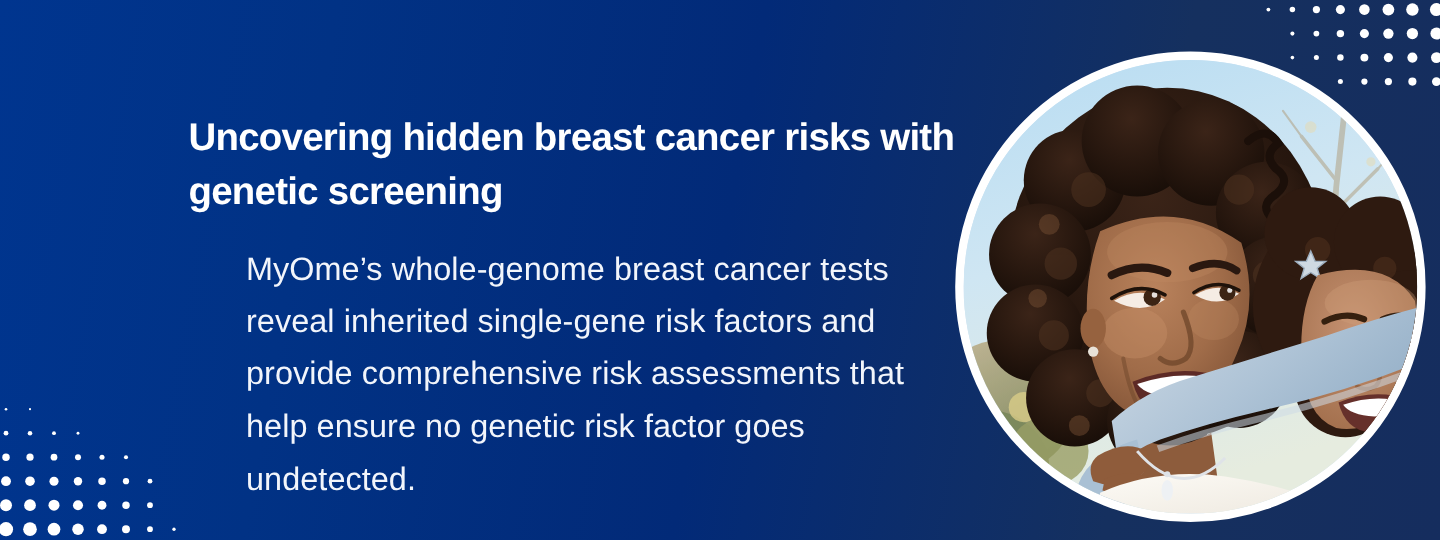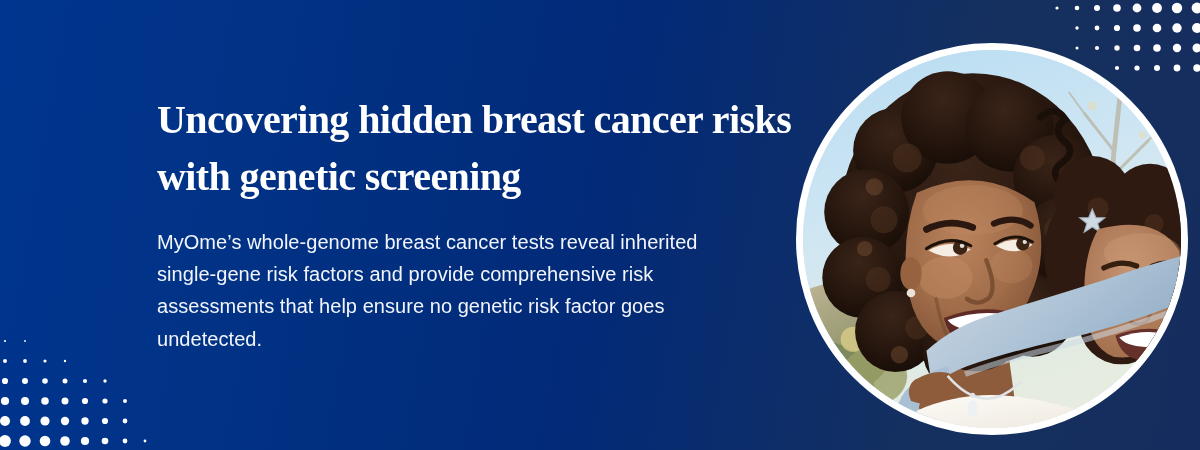--- a/index.html
+++ b/index.html
@@ -34,35 +34,35 @@
   #photo-circle svg { display:block; width:100%; height:100%; }
 
   
   #text-block {
     position:absolute;
     left:157px; top:92px;
     width:640px;
   }
   #headline {
     color:#ffffff;
-    font-size:40px;
+    font-size:32px;
     font-weight:700;
     line-height:1.42;
     letter-spacing:-0.6px;
     max-width:640px;
-    font-family:Liberation Serif, serif;
   }
   #subcopy {
     margin-top:20px;
     color:#f2f5fb;
-    font-size:20px;
+    font-size:27px;
     font-weight:300;
     line-height:1.62;
     letter-spacing:0.05px;
     max-width:600px;
+    margin-left:48px;
   }
 </style>
 </head>
 <body>
 
 <div id="banner">
 
   <div class="dots" id="dots-top-right">
     <svg viewBox="0 0 160 92" xmlns="http://www.w3.org/2000/svg" aria-hidden="true">
       <g fill="#ffffff">

